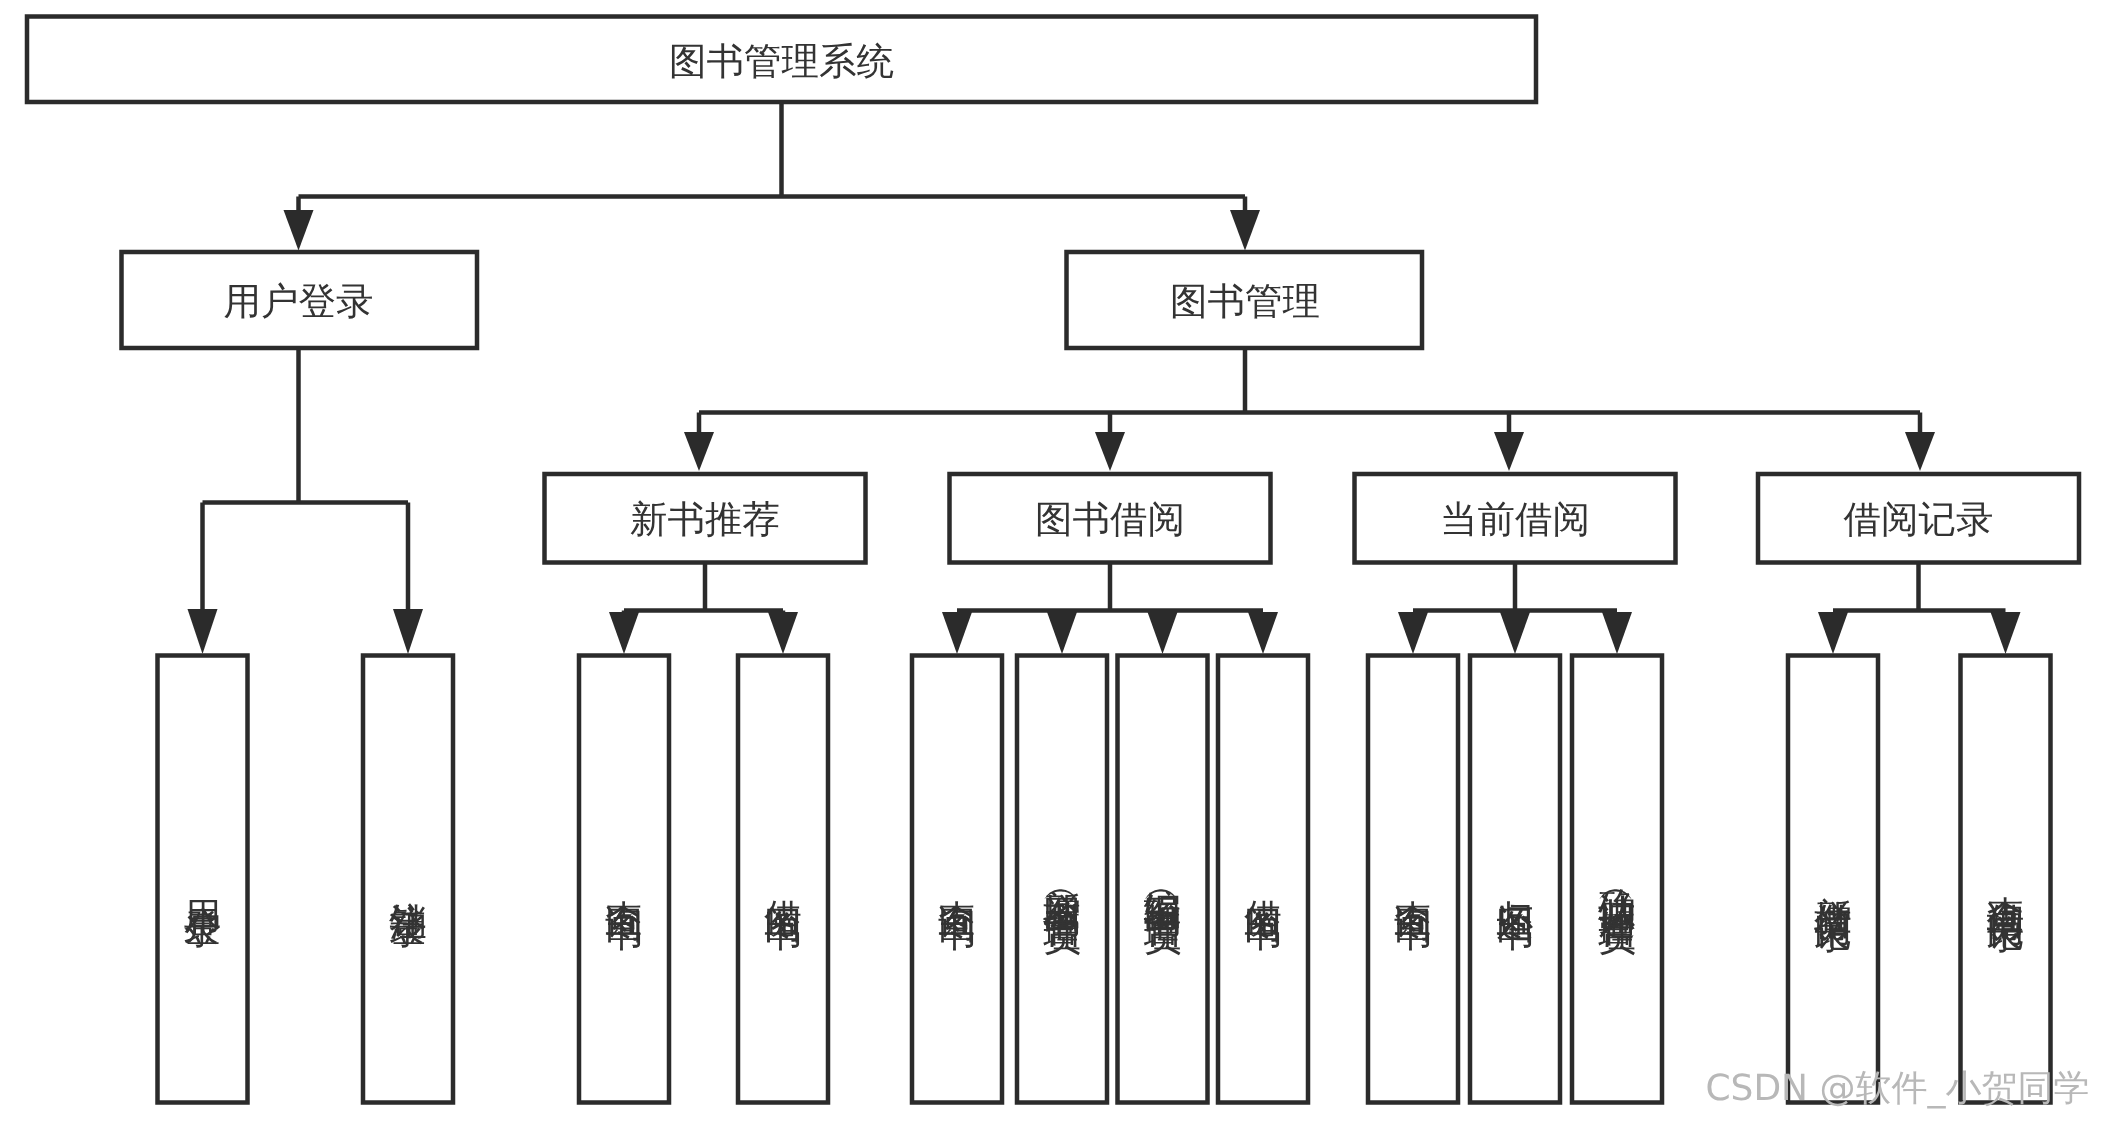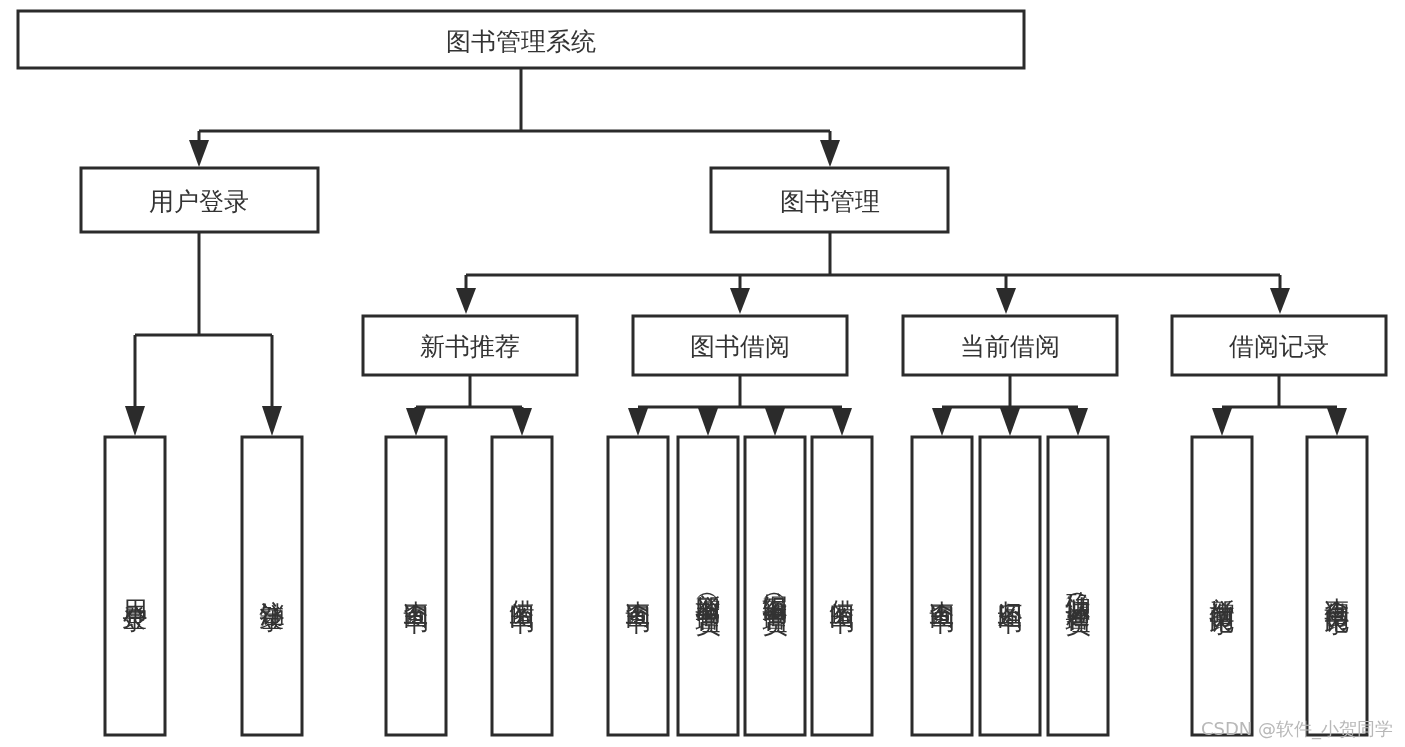--- a/index.html
+++ b/index.html
@@ -55,21 +55,21 @@
     writing-mode: vertical-rl;
     text-orientation: upright;
     text-anchor: middle;
     letter-spacing: 3px;
   }
   .watermark {
     position: absolute;
     right: 12px;
     bottom: 6px;
     font-family: "DejaVu Sans", "Liberation Sans", sans-serif;
-    font-size: 18px;
+    font-size: 24px;
     color: #b8b8b8;
     white-space: nowrap;
     pointer-events: none;
   }
 </style>
 </head>
 <body>
 
 <div id="diagram-root">
 

